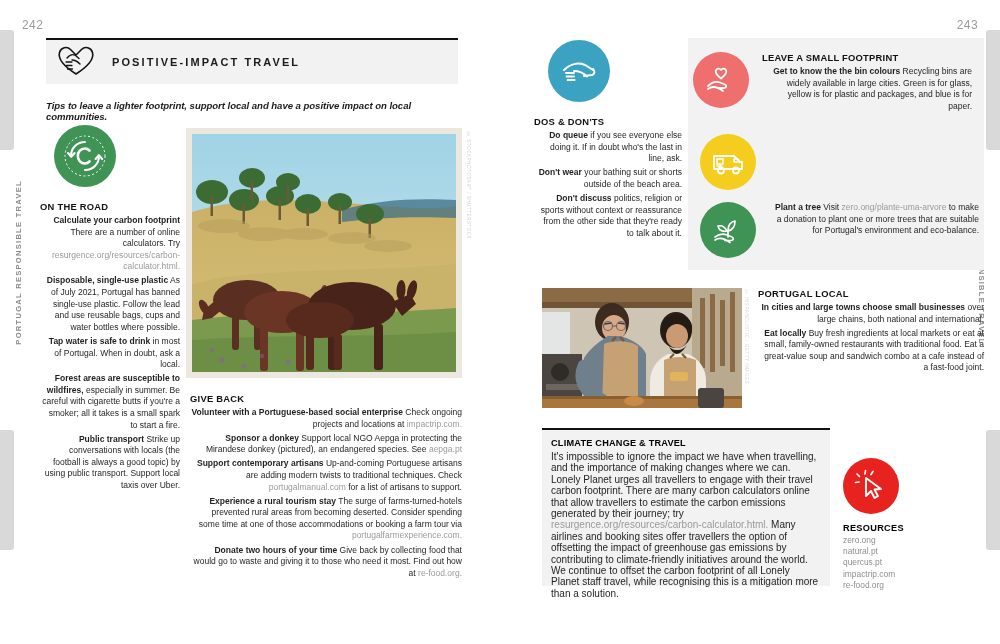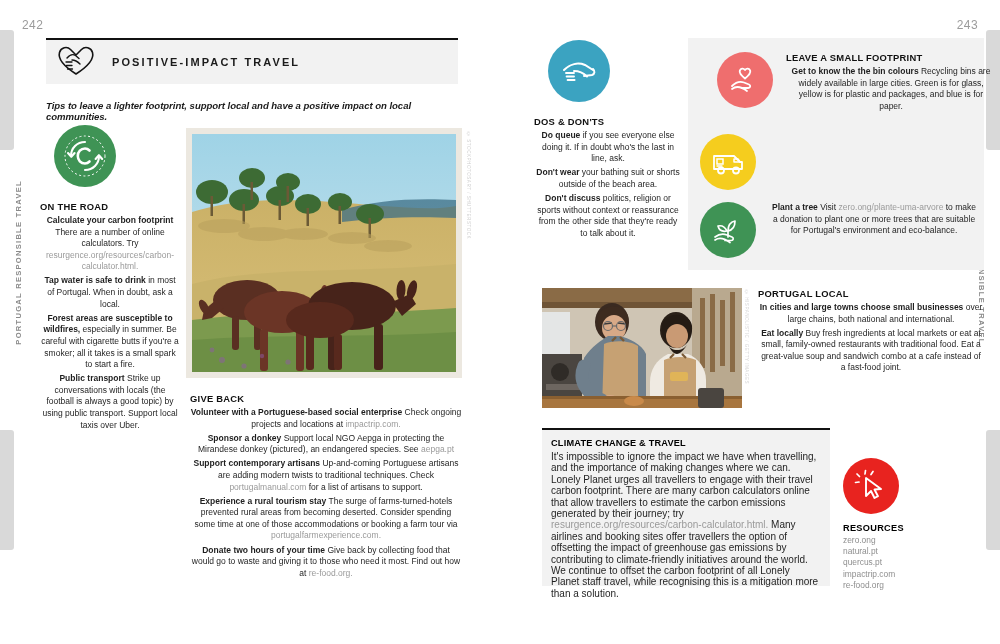--- a/index.html
+++ b/index.html
@@ -58,21 +58,21 @@
   }
   .badge.green-c { background:#3f9355; }
   .badge.teal    { background:#3ba3c1; }
 
   h3.sect {
     font-size:9.4px; font-weight:700; letter-spacing:.25px; color:#111;
     margin-bottom:3px;
   }
   p.body {
     font-size:8.5px; line-height:11.6px; color:#1f1f1f; margin-bottom:2.5px;
-    text-align:center;
+    text-align:right;
   }
   p.body b { font-weight:700; }
   .lnk { color:#9a9a9a; }
   .ital { font-style:italic; }
 
   
   .photo1 {
     position:absolute; left:186px; top:128px; width:276px; height:250px;
     background:#ece8e0; padding:6px;
   }
@@ -164,20 +164,23 @@
         <path d="M22 8 C14 8 8 14 8 22" fill="none" stroke="#fff" stroke-width="2.1" stroke-linecap="round"></path>
         <path d="M5 19 L8.3 22.8 L11.6 19" fill="none" stroke="#fff" stroke-width="2.1" stroke-linecap="round" stroke-linejoin="round"></path>
         <path d="M22 36 C30 36 36 30 36 22" fill="none" stroke="#fff" stroke-width="2.1" stroke-linecap="round"></path>
         <path d="M32.6 25 L35.9 21.2 L39.2 25" fill="none" stroke="#fff" stroke-width="2.1" stroke-linecap="round" stroke-linejoin="round"></path>
         <path d="M26.5 16.5 C25 15 23.5 14.5 22 14.5 C17.8 14.5 14.8 17.8 14.8 22 C14.8 26.2 17.8 29.5 22 29.5 C23.5 29.5 25 29 26.5 27.5" fill="none" stroke="#fff" stroke-width="2.6" stroke-linecap="round"></path>
       </svg>
     </div>
     <h3 class="sect">ON THE ROAD</h3>
     <p class="body">
       <b>Calculate your carbon footprint</b><span> There are a number of online calculators. Try </span><span class="lnk">resurgence.org/resources/carbon-calculator.html.</span>
+    </p>
+    <p class="body">
+      <b>Disposable, single-use plastic</b><span> As of July 2021, Portugal has banned single-use plastic. Follow the lead and use reusable bags, cups and water bottles where possible.</span>
     </p>
     <p class="body">
       <b>Tap water is safe to drink</b><span> in most of Portugal. When in doubt, ask a local.</span>
     </p>
     <p class="body">
       <b>Forest areas are susceptible to wildfires,</b><span> especially in summer. Be careful with cigarette butts if you're a smoker; all it takes is a small spark to start a fire.</span>
     </p>
     <p class="body">
       <b>Public transport</b><span> Strike up conversations with locals (the football is always a good topic) by using public transport. Support local taxis over Uber.</span>
     </p>
@@ -301,21 +304,21 @@
     </p>
     <p class="body">
       <b>Don't wear</b><span> your bathing suit or shorts outside of the beach area.</span>
     </p>
     <p class="body">
       <b>Don't discuss</b><span> politics, religion or sports without context or reassurance from the other side that they're ready to talk about it.</span>
     </p>
   </div>
 
   <div class="panel">
-    <div class="panel-row" style="left:29px; top:14px;">
+    <div class="panel-row" style="left:5px; top:14px;">
       <div class="circ red">
         <svg width="36" height="36" viewBox="0 0 36 36">
           <path d="M18 16.5 C14 13 12 11 12.8 8.6 C13.6 6.4 16.4 6 18 8 C19.6 6 22.4 6.4 23.2 8.6 C24 11 22 13 18 16.5 Z" fill="none" stroke="#fff" stroke-width="1.8" stroke-linejoin="round"></path>
           <path d="M5 24 C9 20 13 19 17 20.5 L22 22.5 C24 23.3 23.5 26 21.2 26 L15 26" fill="none" stroke="#fff" stroke-width="1.8" stroke-linecap="round"></path>
           <path d="M5 27 C10 23 16 26 20 29" fill="none" stroke="#fff" stroke-width="1.8" stroke-linecap="round"></path>
         </svg>
       </div>
       <div class="panel-text">
         <h3 class="sect">LEAVE A SMALL FOOTPRINT</h3>
         <p class="body">

